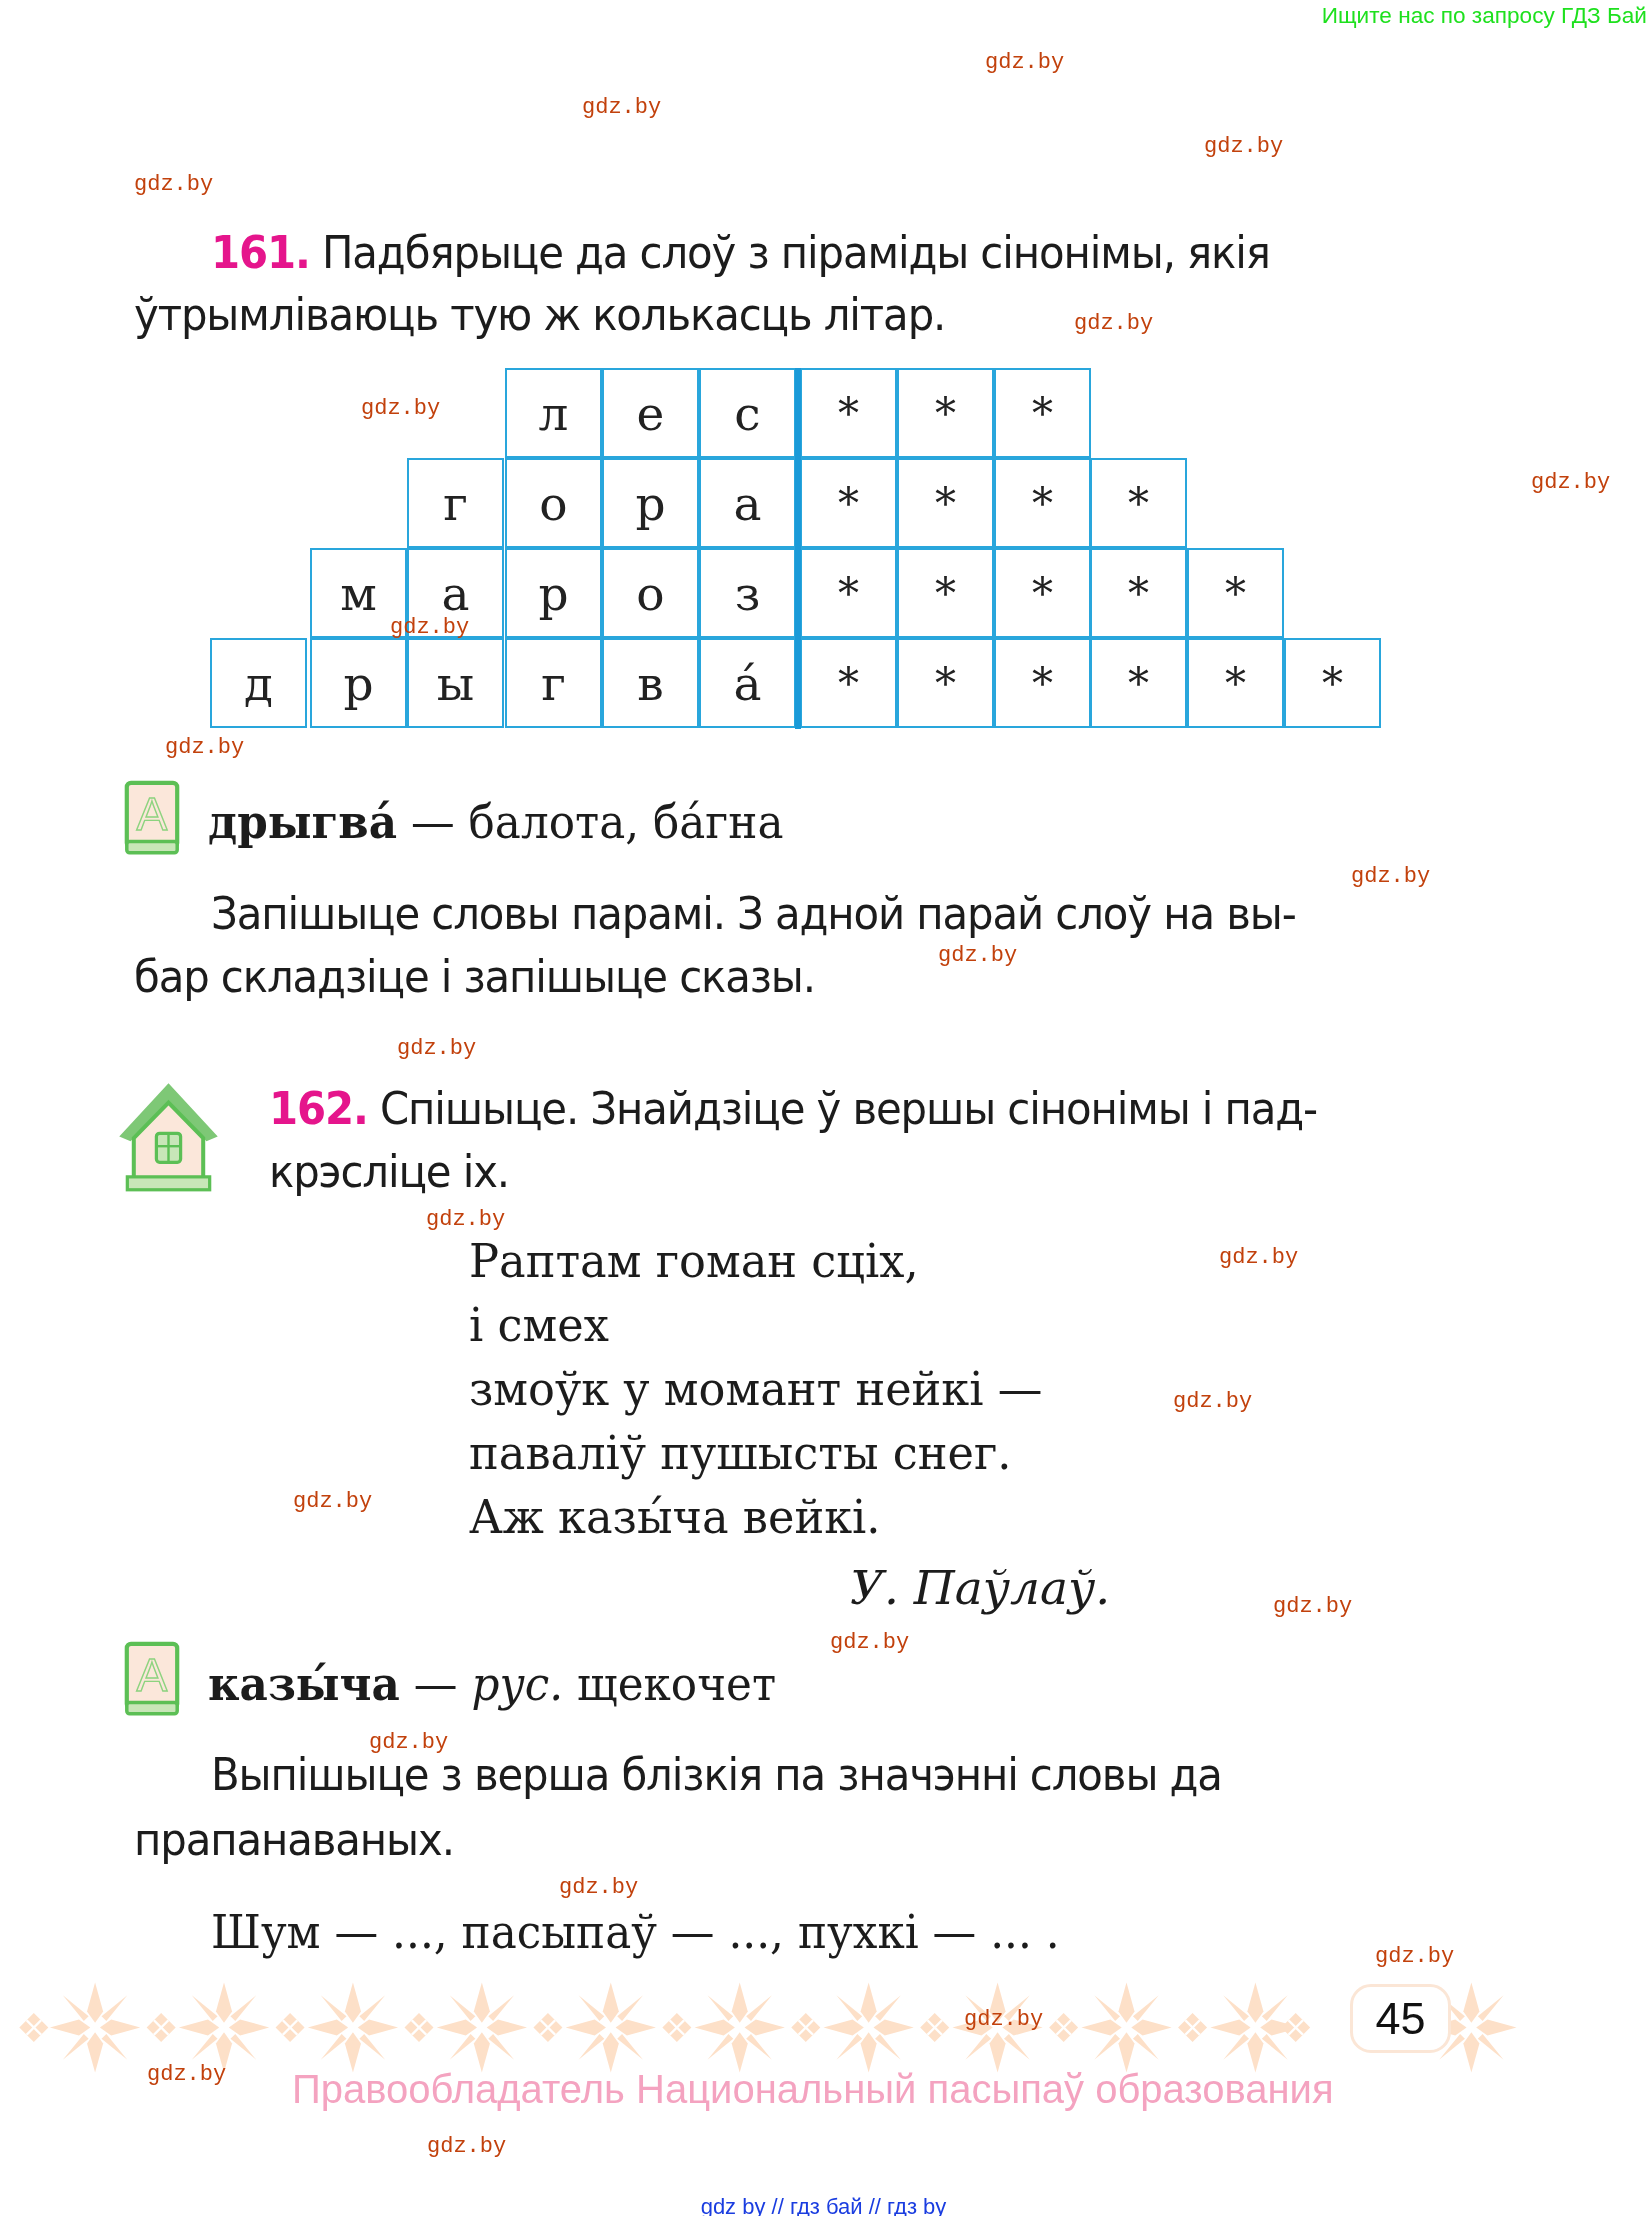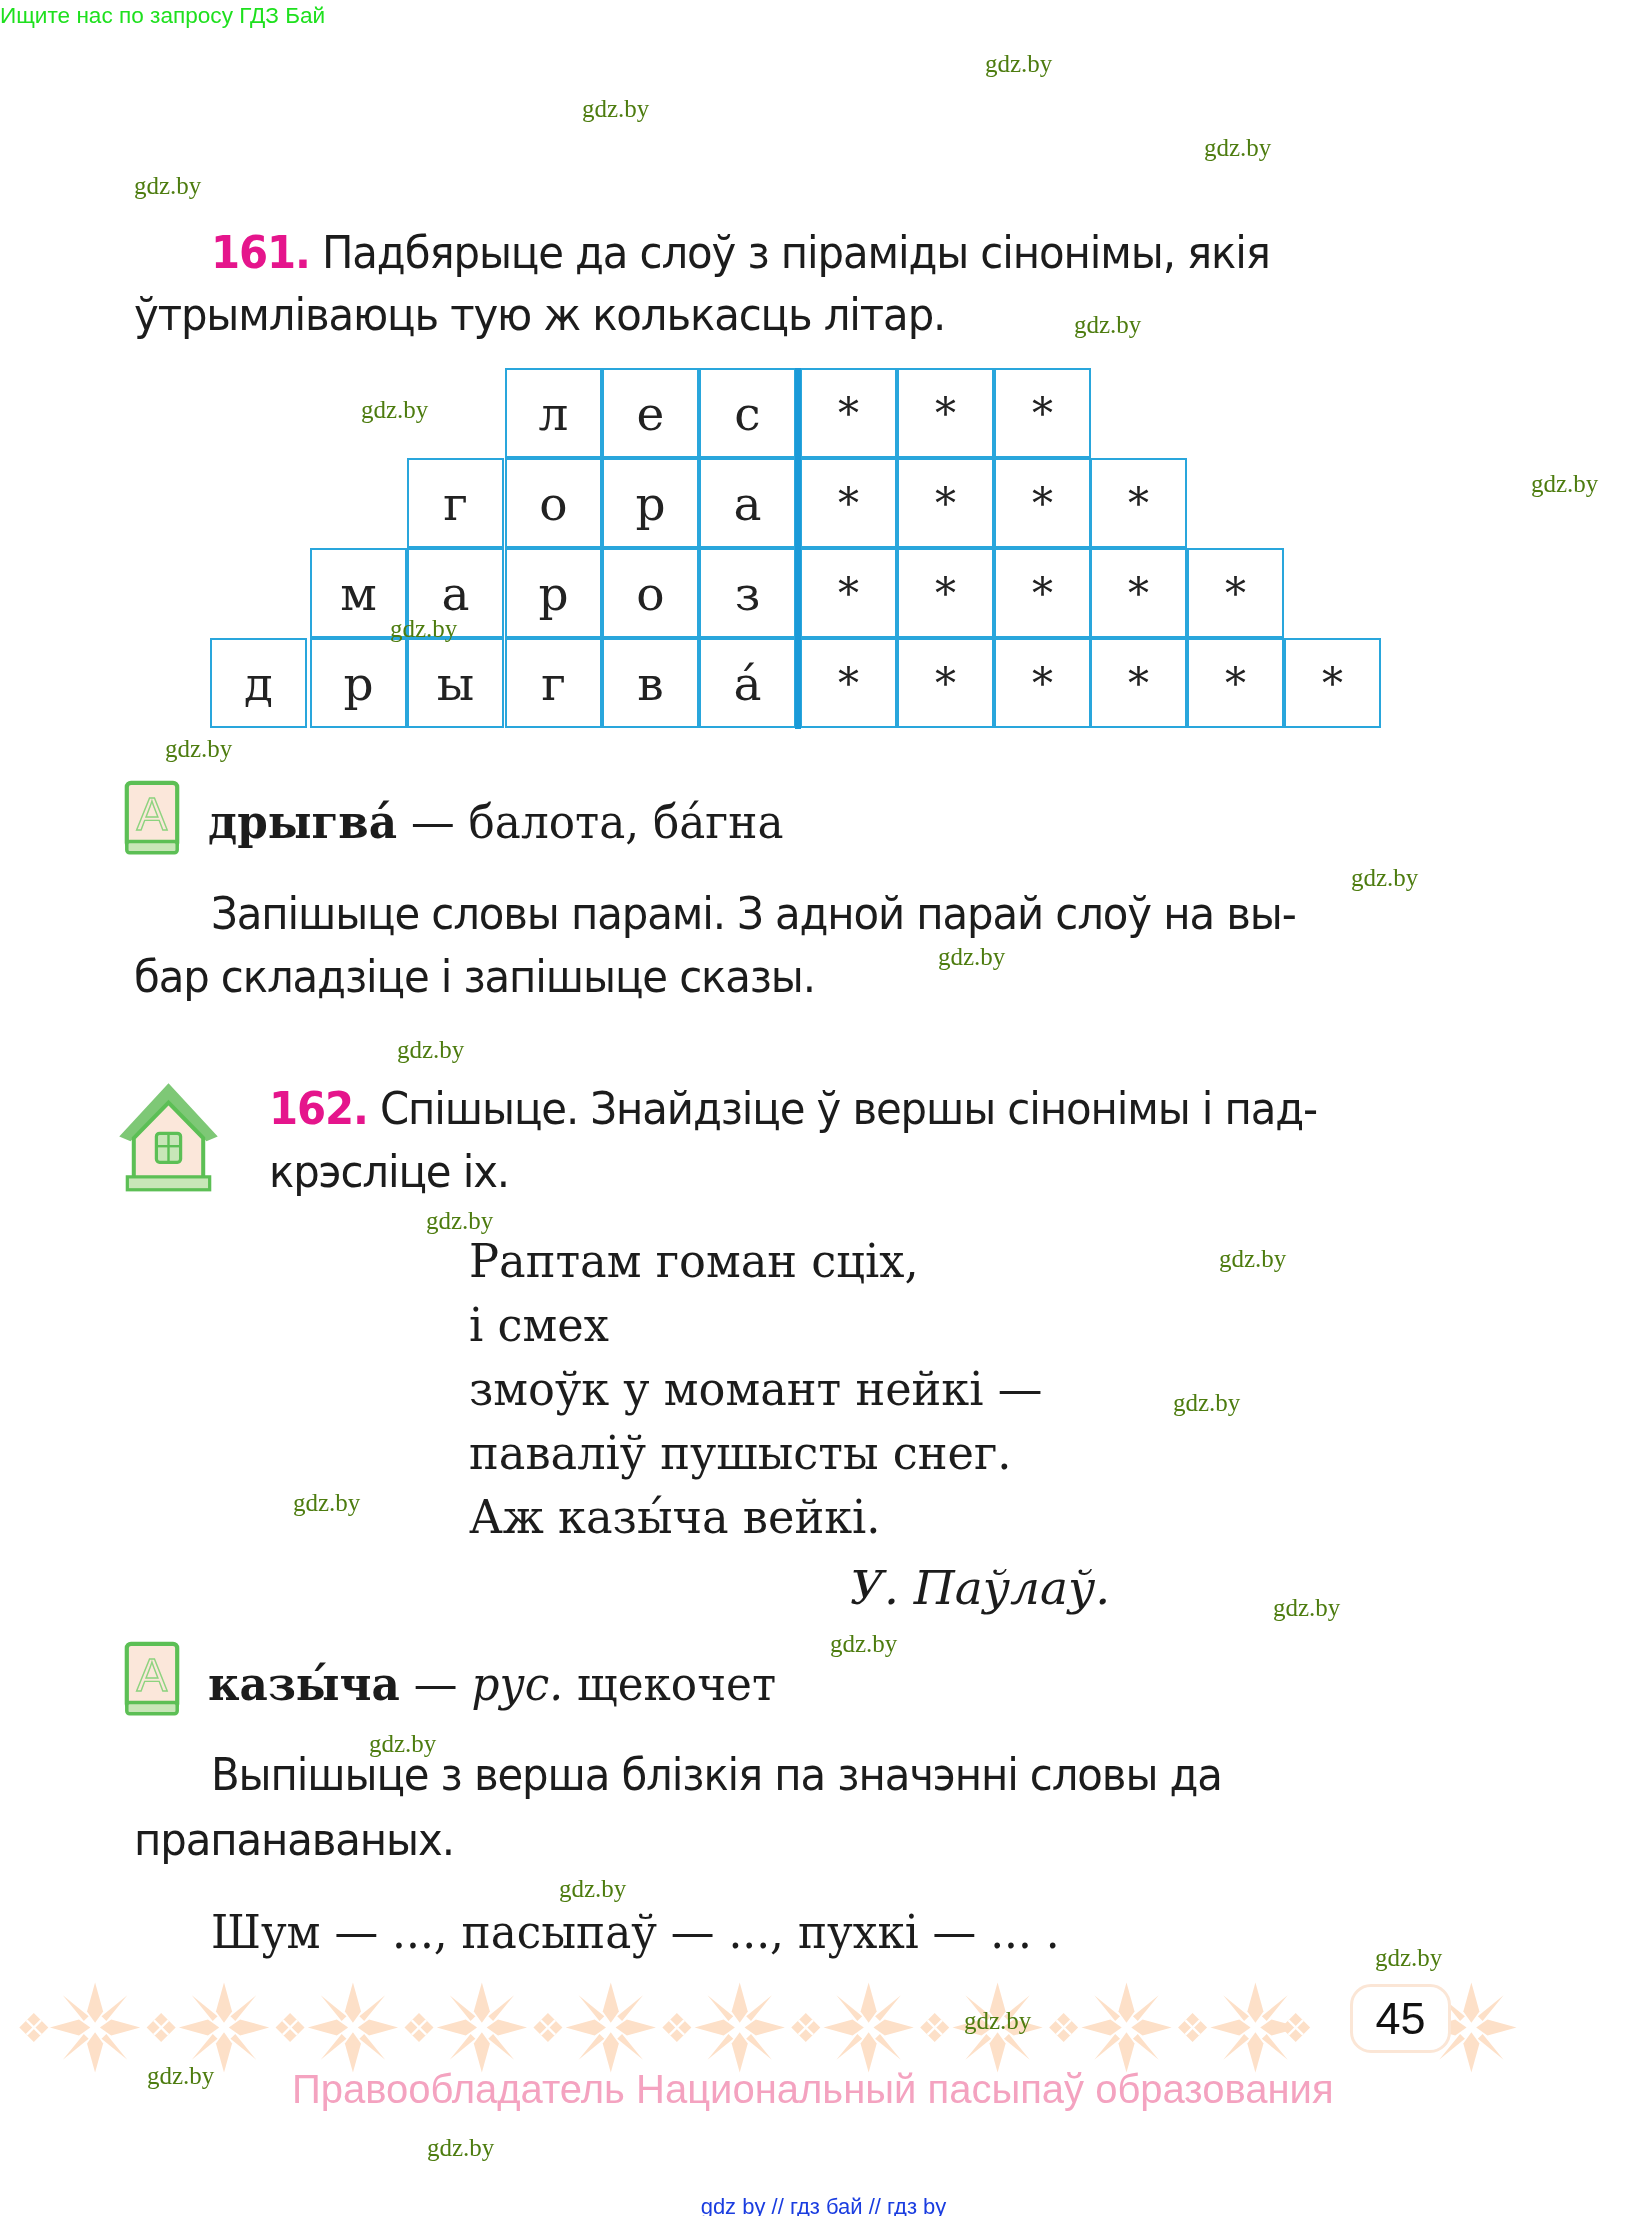--- a/index.html
+++ b/index.html
@@ -1,19 +1,19 @@
 <!DOCTYPE html>
 <html style="font-size:13px"><head>
 <meta charset="utf-8">
 <style>
   html, body { margin:0; padding:0; background:#ffffff; }
   body { width:1647px; height:2216px; position:relative; overflow:hidden; font-family:"DejaVu Sans", sans-serif; color:#1a1a1a; }
   .abs { position:absolute; }
-  .wm { position:absolute; font-family:Liberation Serif, serif; font-size:25px; color:#4d7c0f; white-space:nowrap; }
-  .top-banner { position:absolute; left:0; width:1647px; top:3.2px; text-align:left; font-family:"Liberation Sans", sans-serif; font-size:22.6px; color:#1ee01e; }
+  .wm { position:absolute; font-family:Liberation Mono, monospace; font-size:22px; color:#c2410c; white-space:nowrap; }
+  .top-banner { position:absolute; left:0; width:1647px; top:3.2px; text-align:right; font-family:"Liberation Sans", sans-serif; font-size:22.6px; color:#1ee01e; }
   .task-line { position:absolute; font-family:"DejaVu Sans", sans-serif; font-size:45px; letter-spacing:-1.2px; white-space:nowrap; line-height:1; color:#1c1c1c; transform:scaleX(0.93); transform-origin:left; }
   .task-num { color:#e5158c; font-weight:bold; }
   
   .grid { position:absolute; left:0; top:0; }
   .cell { position:absolute; width:97px; height:90px; box-sizing:border-box; border:2.4px solid #29a6dc; display:flex; align-items:center; justify-content:center; font-family:"DejaVu Serif", serif; font-size:47px; color:#222; background:#fff; }
   .cell.star { font-size:42px; }
   .divider { position:absolute; background:#1a9ad8; width:5.6px; }
   .vocab-icon { position:absolute; width:68px; height:77px; }
   .def-line { position:absolute; font-family:"DejaVu Serif", serif; font-size:47px; white-space:nowrap; color:#1c1c1c; line-height:1; transform:scaleX(0.93); transform-origin:left; }
   .def-line b { font-weight:bold; }

